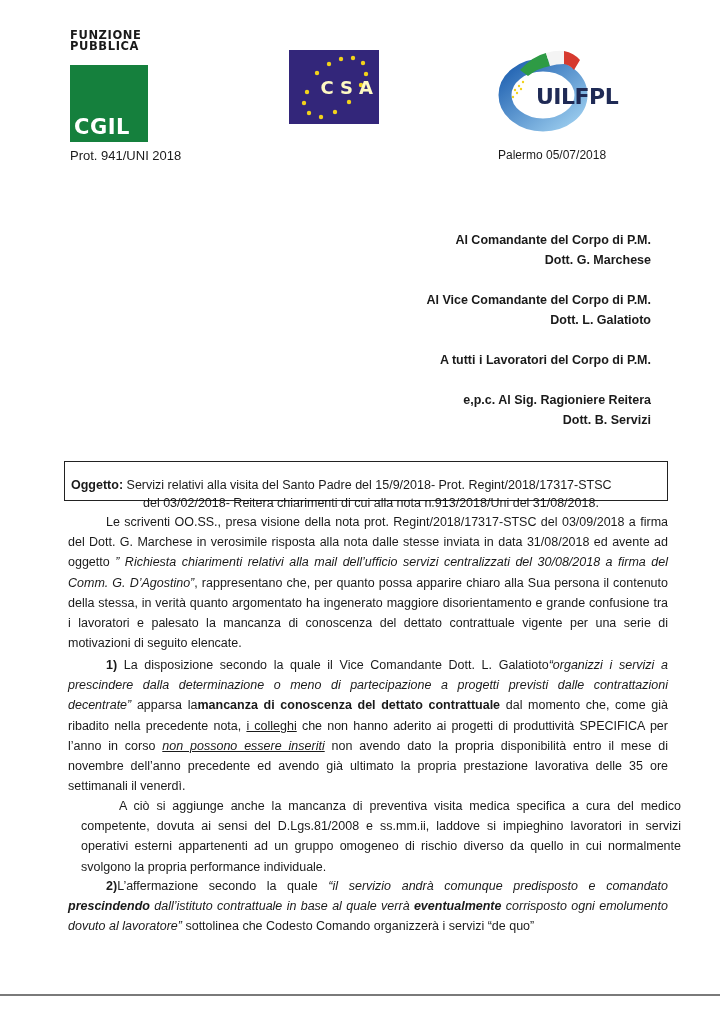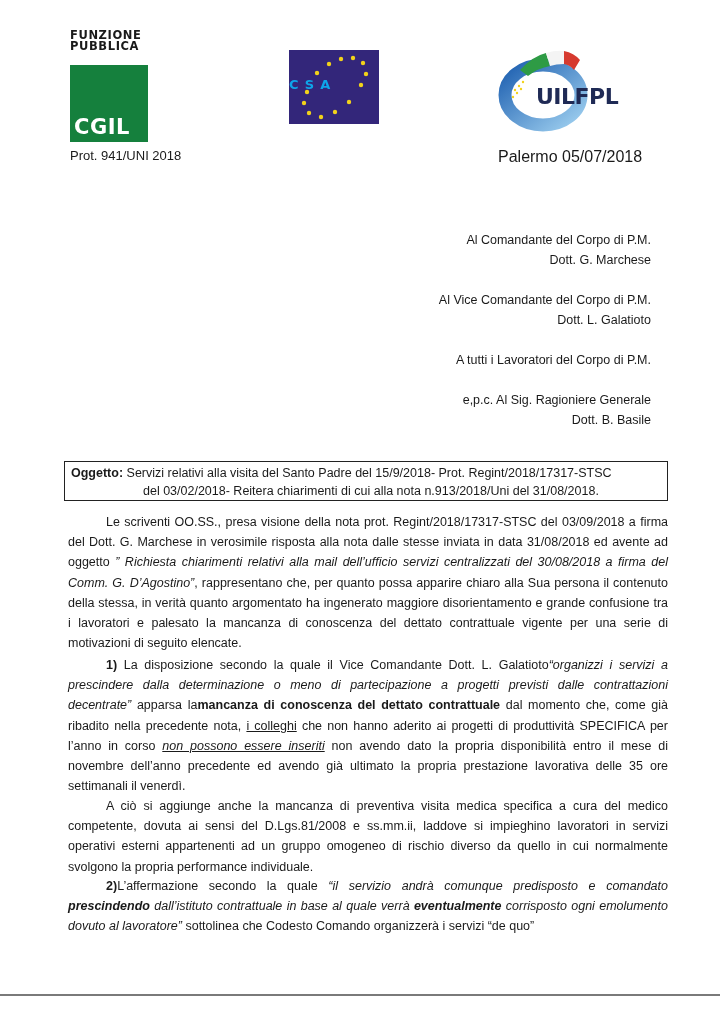--- a/index.html
+++ b/index.html
@@ -12,46 +12,46 @@
 
   
   .cgil { position: absolute; left: 70px; top: 30px; width: 78px; }
   .cgil .fp { font-family: "DejaVu Sans", sans-serif; font-weight: bold; font-size: 11.5px; line-height: 10.5px; letter-spacing: 0.6px; color: #1a1a1a; }
   .cgil .box { margin-top: 14px; width: 78px; height: 77px; background: #15803d; position: relative; }
   .cgil .box span { position: absolute; left: 4px; bottom: 3px; color: #fff; font-family: "DejaVu Sans", sans-serif; font-weight: bold; font-size: 21px; letter-spacing: 0.5px; }
 
   
   .csa { position: absolute; left: 289px; top: 50px; width: 90px; height: 74px; background: #33267a; }
   .csa .ring { position: absolute; left: 0; top: 0; width: 90px; height: 74px; }
-  .csa .word { position: absolute; left: 0; right: 0; top: 27px; text-align: left; color: #0ea5e9; font-family: "DejaVu Sans", sans-serif; font-weight: bold; font-size: 13px; letter-spacing: 6px; }
+  .csa .word { position: absolute; left: 0; right: 0; top: 27px; text-align: right; color: #fef9c3; font-family: "DejaVu Sans", sans-serif; font-weight: bold; font-size: 18px; letter-spacing: 6px; }
 
   
   .uil { position: absolute; left: 498px; top: 40px; width: 130px; height: 95px; }
   .uil .word { position: absolute; left: 38px; top: 44px; font-family: "DejaVu Sans", sans-serif; font-weight: bold; font-size: 22px; color: #1f2a55; letter-spacing: -0.5px; }
 
   .prot { position: absolute; left: 70px; top: 148px; font-size: 13px; }
-  .place { position: absolute; left: 498px; top: 148px; font-size: 16px; }
+  .place { position: absolute; left: 498px; top: 148px; font-size: 12px; }
 
-  .addr { position: absolute; right: 69px; text-align: right; font-weight: normal; font-size: 12.5px; line-height: 20px; }
+  .addr { position: absolute; right: 69px; text-align: right; font-weight: bold; font-size: 12.5px; line-height: 20px; }
   .a1 { top: 230px; } .a2 { top: 290px; margin-left: 30px; } .a3 { top: 350px; } .a4 { top: 390px; }
 
   .subject {
     position: absolute; left: 64px; top: 461px; width: 604px; height: 40px;
-    border: 1.5px solid #222; box-sizing: border-box; padding: 2px 6px;
+    border: 1.5px solid #222; box-sizing: border-box; padding: 14px 6px;
     font-size: 12.5px; line-height: 18px;
   }
   .subject .l1 { white-space: nowrap; }
   .subject .l2 { padding-left: 72px; white-space: nowrap; }
   .subject b { font-weight: bold; }
 
   .para { position: absolute; left: 68px; width: 600px; font-size: 12.5px; line-height: 20.2px; text-align: justify; }
   .para .ind { display: inline-block; width: 38px; }
   .p1 { top: 512px; }
   .p2 { top: 655px; }
-  .p3 { top: 796px; }
+  .p3 { top: 796px; margin-left: 13px; }
   .p4 { top: 876px; }
   i { font-style: italic; }
   b { font-weight: bold; }
   u { }
 </style>
 </head>
 <body>
 
 <div class="page">
 
@@ -116,22 +116,22 @@
     <div>Dott. G. Marchese</div>
   </div>
   <div class="addr a2">
     <div>Al Vice Comandante del Corpo di P.M.</div>
     <div>Dott. L. Galatioto</div>
   </div>
   <div class="addr a3">
     <div>A tutti i Lavoratori del Corpo di P.M.</div>
   </div>
   <div class="addr a4">
-    <div>e,p.c. Al Sig. Ragioniere Generale</div>
-    <div>Dott. B. Basile</div>
+    <div>e,p.c. Al Sig. Ragioniere Reitera</div>
+    <div>Dott. B. Servizi</div>
   </div>
 
   <div class="subject">
     <div class="l1"><b>Oggetto:</b><span> Servizi relativi alla visita del Santo Padre del 15/9/2018- Prot. Regint/2018/17317-STSC</span></div>
     <div class="l2">del 03/02/2018- Reitera chiarimenti di cui alla nota n.913/2018/Uni del 31/08/2018.</div>
   </div>
 
   <div class="para p1"><span class="ind"></span><span>Le scriventi  OO.SS., presa visione della nota  prot. Regint/2018/17317-STSC del 03/09/2018 a firma del Dott. G. Marchese in verosimile risposta alla nota dalle stesse inviata in data 31/08/2018 ed avente ad oggetto </span><i>” Richiesta chiarimenti relativi alla mail dell’ufficio servizi centralizzati del 30/08/2018 a firma del Comm. G. D’Agostino”</i><span>, rappresentano che, per quanto possa apparire chiaro alla Sua persona il contenuto della stessa, in verità quanto argomentato ha ingenerato maggiore disorientamento e grande confusione tra i lavoratori e palesato la mancanza di conoscenza del dettato contrattuale vigente per una serie di motivazioni di seguito elencate.</span></div>
 
   <div class="para p2"><span class="ind"></span><b>1)</b><span> La disposizione secondo la quale il Vice Comandante Dott. L. Galatioto</span><i>“organizzi i servizi a prescindere dalla determinazione o meno di partecipazione a progetti previsti dalle contrattazioni decentrate”</i><span>  apparsa la</span><b>mancanza di conoscenza del dettato contrattuale</b><span> dal momento che, come già ribadito nella precedente nota, </span><u>i colleghi</u><span> che non hanno aderito ai progetti di produttività SPECIFICA per l’anno in corso </span><i><u>non possono essere inseriti</u></i><span> non avendo dato la propria disponibilità entro il mese di novembre dell’anno precedente ed avendo già ultimato la propria prestazione lavorativa delle 35 ore settimanali il venerdì.</span></div>

